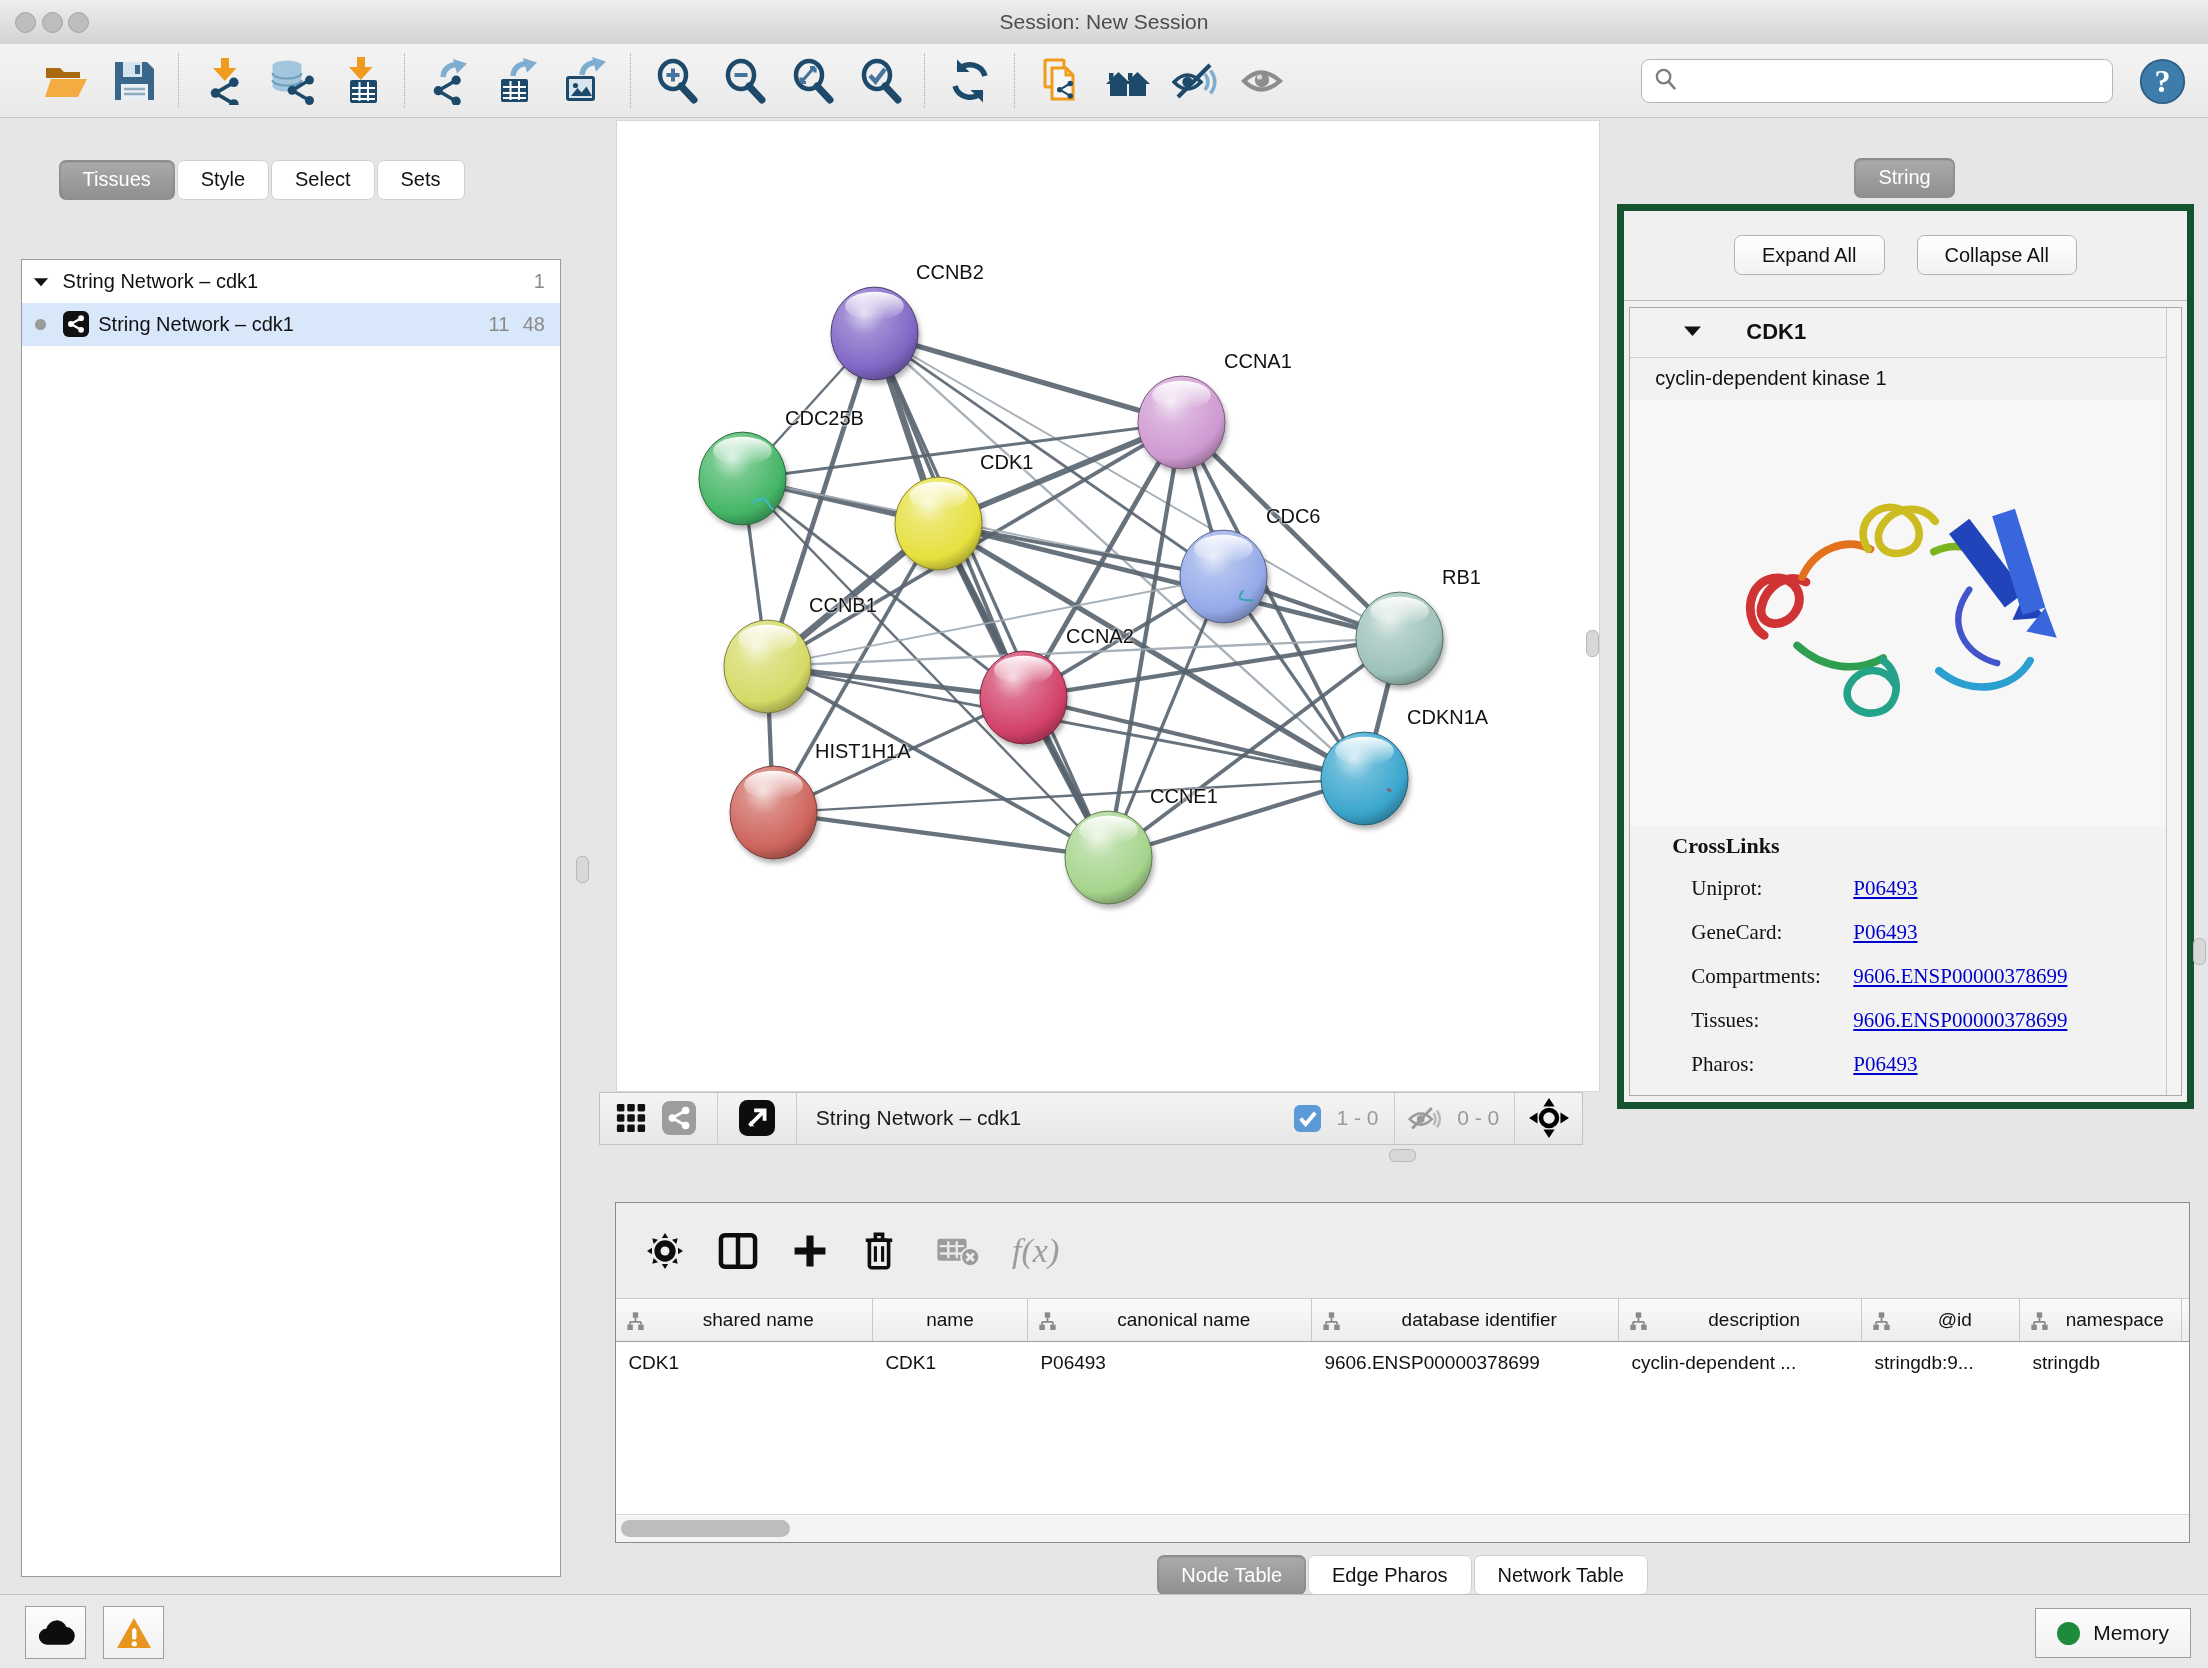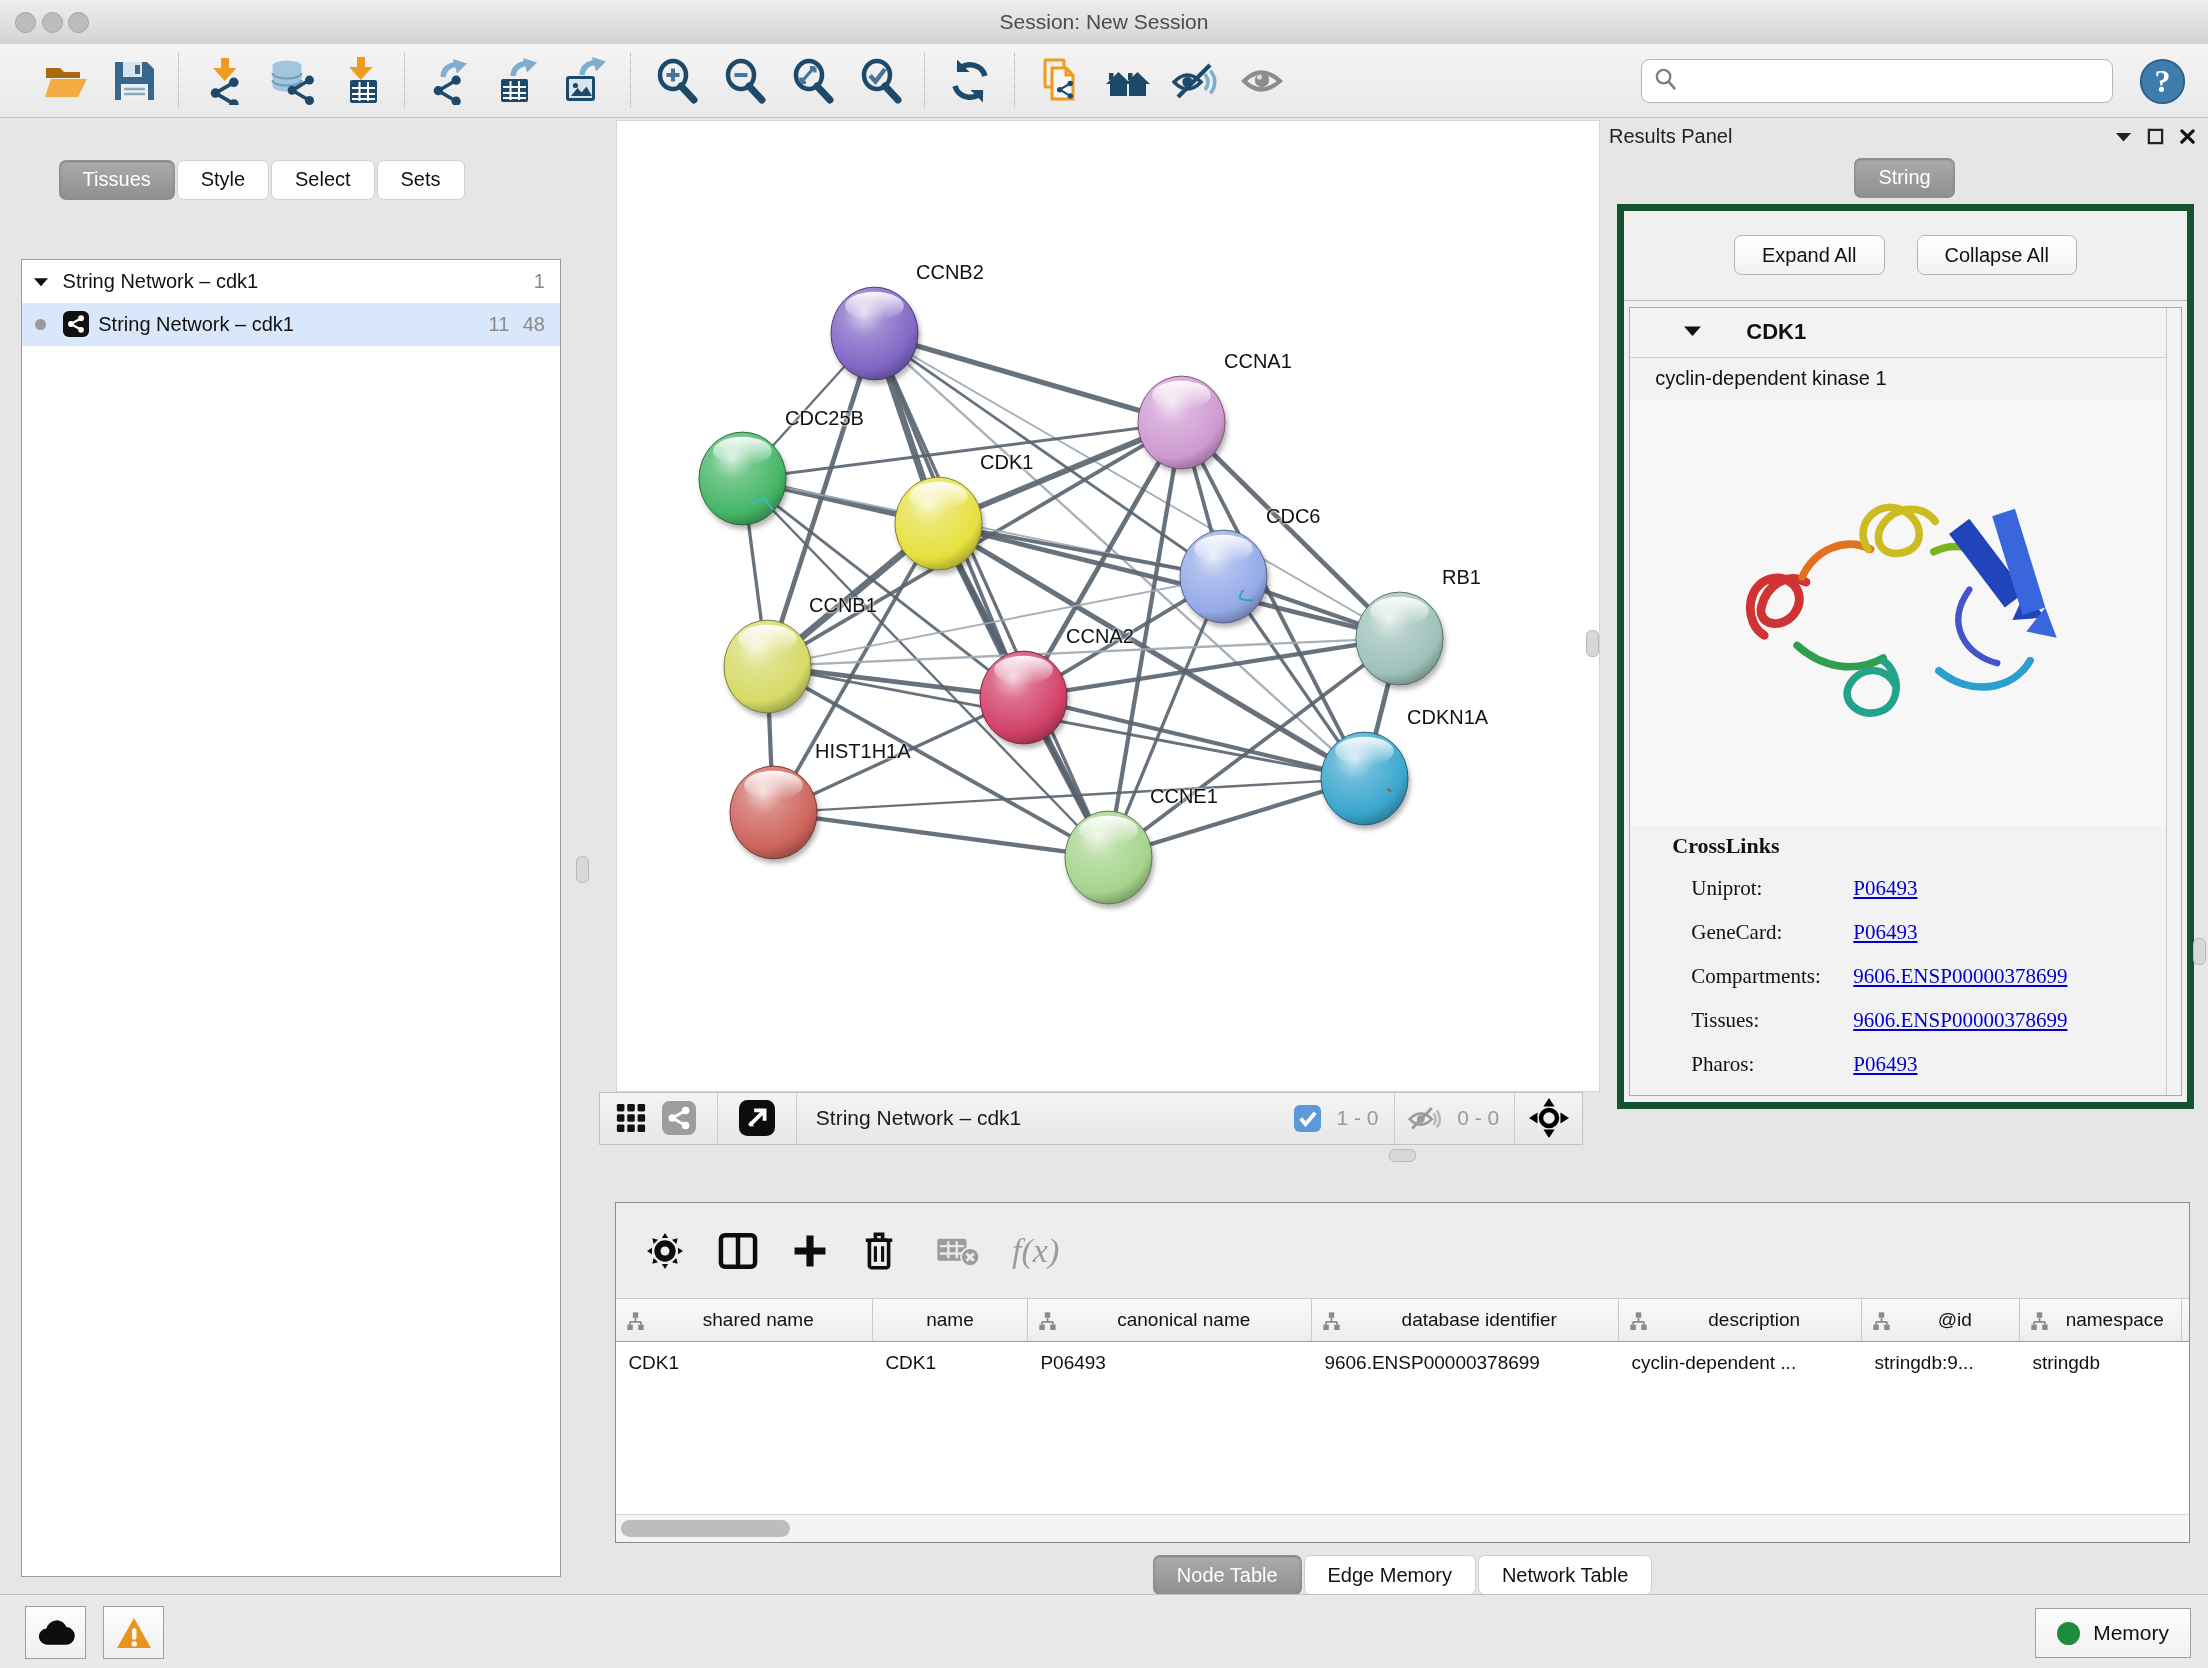--- a/index.html
+++ b/index.html
@@ -753,40 +753,20 @@
       <span class="nb-icon" style="padding-right:13.3px">
         <svg width="40" height="40" viewBox="0 0 30 30">
             <circle cx="15" cy="15" r="6" fill="none" stroke="#000" stroke-width="3.4"></circle>
             <path d="M15 0l4.2 6.4H10.8zM15 30l4.2-6.4H10.8zM0 15l6.4-4.2v8.4zM30 15l-6.4-4.2v8.4z" fill="#000"></path>
           </svg>
       </span>
     </div>
   </div>
 
   <div id="results-panel">
-    <div class="panel-head">
-      <span class="ph-title">Results Panel</span>
-      <span class="ph-icons">
-        <span>
-            <svg width="17" height="11.4" viewBox="0 0 18 12">
-              <path d="M1 2h16l-8 9z" fill="#222"></path>
-            </svg>
-          </span>
-        <span>
-            <svg width="17" height="17" viewBox="0 0 18 18">
-              <rect x="2" y="2" width="14" height="14" fill="none" stroke="#222" stroke-width="2.4"></rect>
-            </svg>
-          </span>
-        <span>
-            <svg width="17" height="17" viewBox="0 0 18 18">
-              <path d="M3 3l12 12M15 3L3 15" stroke="#111" stroke-width="3.4" stroke-linecap="round"></path>
-            </svg>
-          </span>
-      </span>
-    </div>
     <div id="rp-tab"><span class="tab active">String</span></div>
     <div id="rp-box">
       <div id="rp-buttons">
         <span class="rp-btn">Expand All</span>
         <span class="rp-btn">Collapse All</span>
       </div>
       <div id="rp-gene">
         <div id="rp-gene-head">
           <span style="margin-left:53px"><svg width="19" height="13.3" viewBox="0 0 18 12">
                 <path d="M1 2h16l-8 9z" fill="#111"></path>
@@ -952,21 +932,21 @@
           <div class="td-cell" style="width: 158px; flex: 0 0 auto;">stringdb:9...</div>
           <div class="td-cell" style="width: 162px; flex: 0 0 auto;">stringdb</div>
         </div>
       <div id="tp-body"></div>
       <div id="tp-hscroll">
           <div id="tp-thumb"></div>
         </div>
     </div>
     <div id="tp-tabs">
         <span class="tab active">Node Table</span>
-        <span class="tab">Edge Memory</span>
+        <span class="tab">Edge Pharos</span>
         <span class="tab">Network Table</span>
       </div>
   </div>
 
   <div class="split-v" style="left:576px;top:738px"></div>
   <div class="split-v" style="left:1586px;top:512px"></div>
   <div class="split-v" style="left:2193px;top:820px"></div>
   <div class="split-h" style="left:1389px;top:1031px"></div>
 </div>
 

